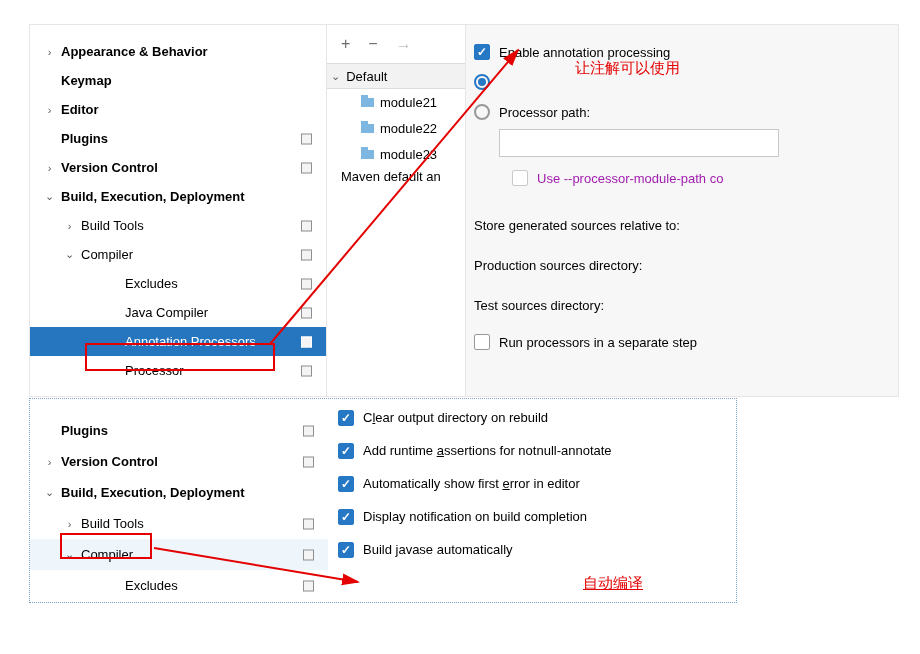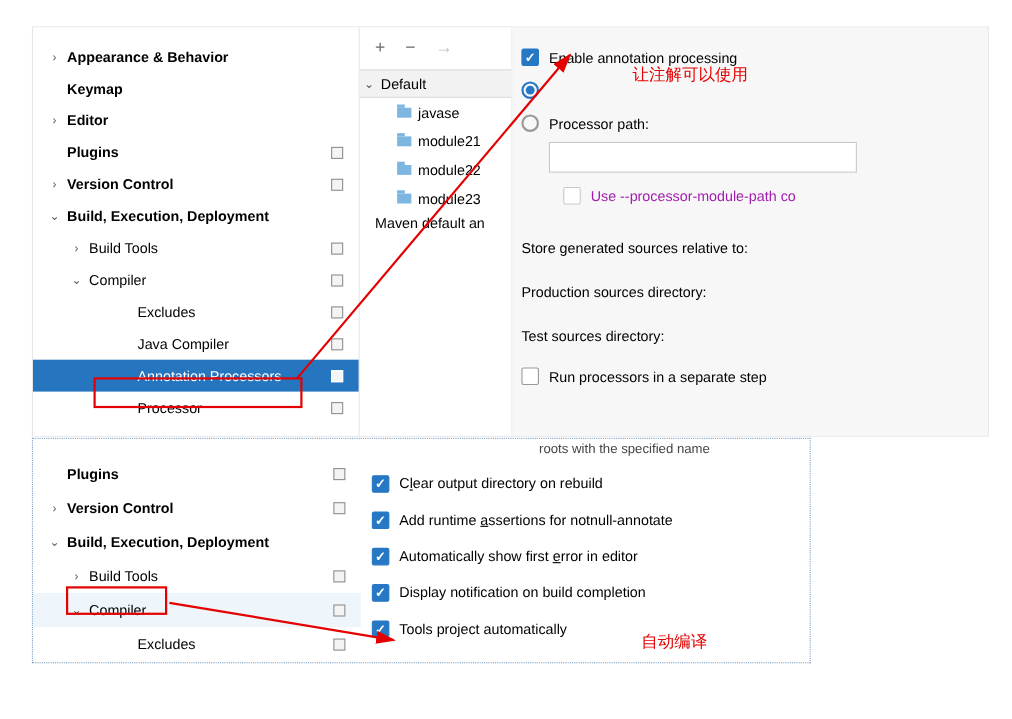--- a/index.html
+++ b/index.html
@@ -93,21 +93,21 @@
 
   .right-bot { flex: 1; padding: 2px 0 0 2px; }
   .right-bot .context-note { color: #444; font-size: 12px; padding-left: 160px; padding-bottom: 8px; }
   .right-bot .opt-row { height: 33px; padding-left: 8px; }
 
   .red-box-2 {
     position: absolute; left: 60px; top: 533px; width: 92px; height: 26px;
     border: 2px solid #e40000; pointer-events: none; z-index: 5;
   }
   .red-anno-2 {
-    position: absolute; left: 583px; top: 574px; color: #e40000; font-size: 15px; z-index: 6;
+    position: absolute; left: 583px; top: 574px; color: #e40000; font-size: 15px; z-index: 6; text-decoration: underline;
   }
 
   
   svg.overlay { position: absolute; left: 0; top: 0; pointer-events: none; z-index: 4; }
 
   .u { text-decoration: underline; }
 </style>
 </head>
 <body>
 
@@ -173,24 +173,20 @@
     <div class="mid-top">
       <div class="toolbar">
         <span class="tb-ic">+</span>
         <span class="tb-ic">−</span>
         <span class="tb-ic" style="color:#c2c2c2">→</span>
       </div>
       <div class="mid-list">
         <div class="mod-group">
           <span class="expander">⌄</span>
           <span>Default</span>
-        </div>
-        <div class="mod">
-          <span class="mod-ic"></span>
-          <span>javase</span>
         </div>
         <div class="mod">
           <span class="mod-ic"></span>
           <span>module21</span>
         </div>
         <div class="mod">
           <span class="mod-ic"></span>
           <span>module22</span>
         </div>
         <div class="mod">
@@ -258,40 +254,39 @@
         <span class="lbl">Compiler</span>
         <span class="icon-sq"></span>
       </div>
       <div class="tree-row l3 noexp">
         <span class="lbl">Excludes</span>
         <span class="icon-sq"></span>
       </div>
     </div>
 
     <div class="right-bot">
-      <div class="context-note">roots with the specified name</div>
       <div class="opt-row">
         <span class="cbx-ui checked"></span>
         <span><span>C</span><span class="u">l</span><span>ear output directory on rebuild</span></span>
       </div>
       <div class="opt-row">
         <span class="cbx-ui checked"></span>
         <span><span>Add runtime </span><span class="u">a</span><span>ssertions for notnull-annotate</span></span>
       </div>
       <div class="opt-row">
         <span class="cbx-ui checked"></span>
         <span><span>Automatically show first </span><span class="u">e</span><span>rror in editor</span></span>
       </div>
       <div class="opt-row">
         <span class="cbx-ui checked"></span>
         <span>Display notification on build completion</span>
       </div>
       <div class="opt-row">
         <span class="cbx-ui checked"></span>
-        <span>Tools project automatically</span>
+        <span>Build javase automatically</span>
       </div>
     </div>
   </div>
 
   <div class="red-box-2"></div>
   <span class="red-anno-2">自动编译</span>
 
   <svg class="overlay" width="920" height="654">
     <defs>
       <marker id="ah" markerWidth="10" markerHeight="10" refX="8" refY="3" orient="auto">

